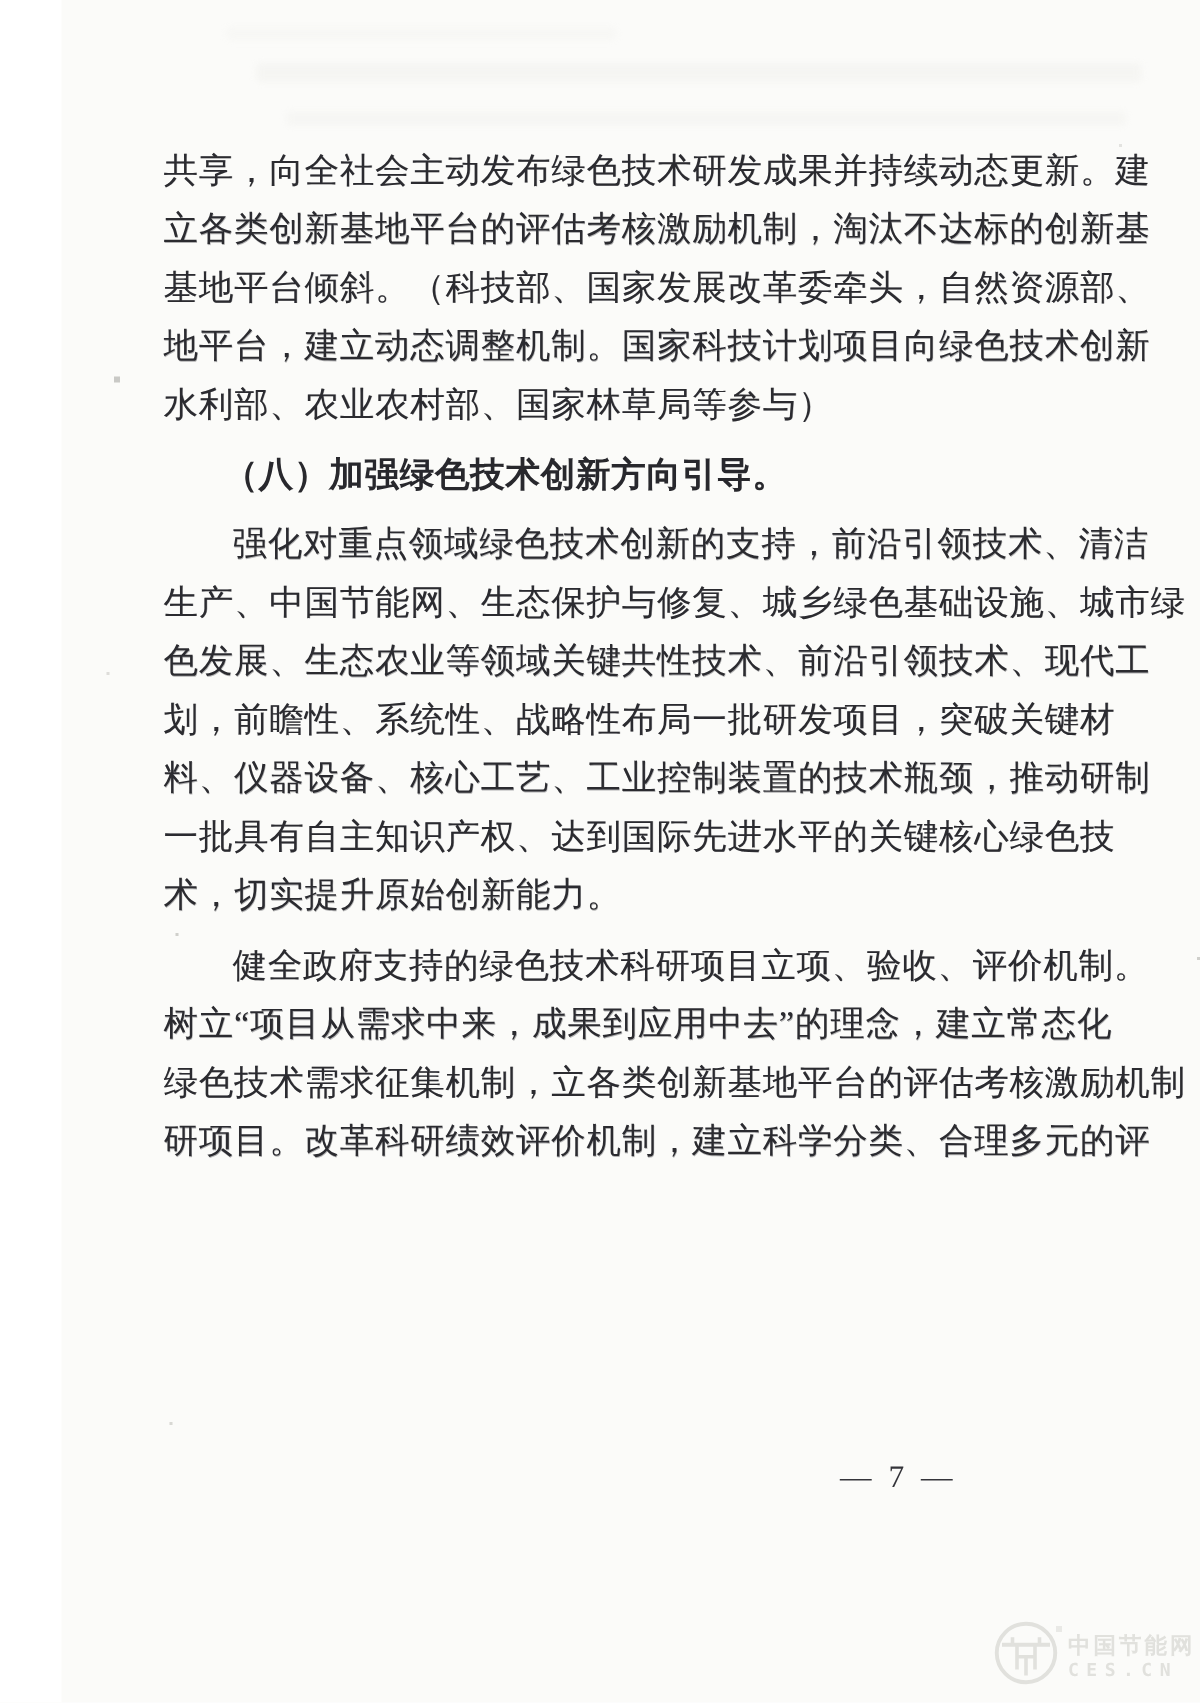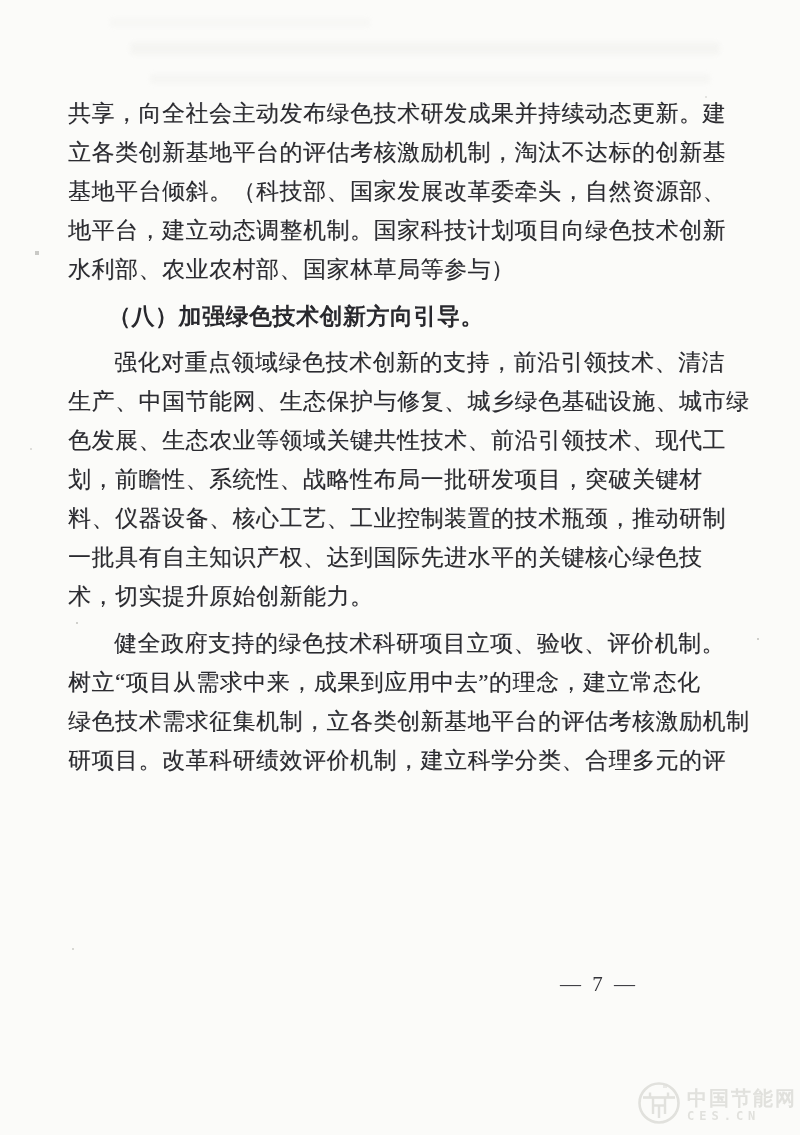--- a/index.html
+++ b/index.html
@@ -7,20 +7,21 @@
     width: 800px; height: 1135px;
     background: #ffffff;
     font-family: "Liberation Serif", serif;
     position: relative;
     overflow: hidden;
   }
   .page {
     position: absolute; inset: 0;
     background: #fbfbf9;
     color: #2b2b30;
+    margin-left: 41px;
   }
   
   .ghost {
     position: absolute; background: #f1f1ee;
     filter: blur(2px); border-radius: 3px;
   }
   .ghost.g1 { left: 130px; top: 42px;  width: 590px; height: 13px; opacity: .55; }
   .ghost.g2 { left: 150px; top: 74px;  width: 560px; height: 10px; opacity: .45; }
   .ghost.g3 { left: 110px; top: 18px;  width: 260px; height: 9px;  opacity: .35; }
   
@@ -81,21 +82,21 @@
     position: absolute;
     right: 3px; bottom: 5px;
     display: flex; align-items: center; gap: 5px;
     color: #e1e1dd;
     user-select: none;
   }
   .wm-logo { flex: 0 0 auto; }
   .wm-text { display: flex; flex-direction: column; line-height: 1; }
   .wm-name {
     font-family: "Liberation Sans", sans-serif;
-    font-weight: bold; font-size: 20px; letter-spacing: 2px;
+    font-weight: bold; font-size: 15px; letter-spacing: 2px;
   }
   .wm-domain {
     font-family: "DejaVu Sans Mono", monospace;
     font-weight: bold; font-size: 12px; letter-spacing: 5px;
     margin-top: 2px;
   }
 </style>
 </head>
 <body>
 

